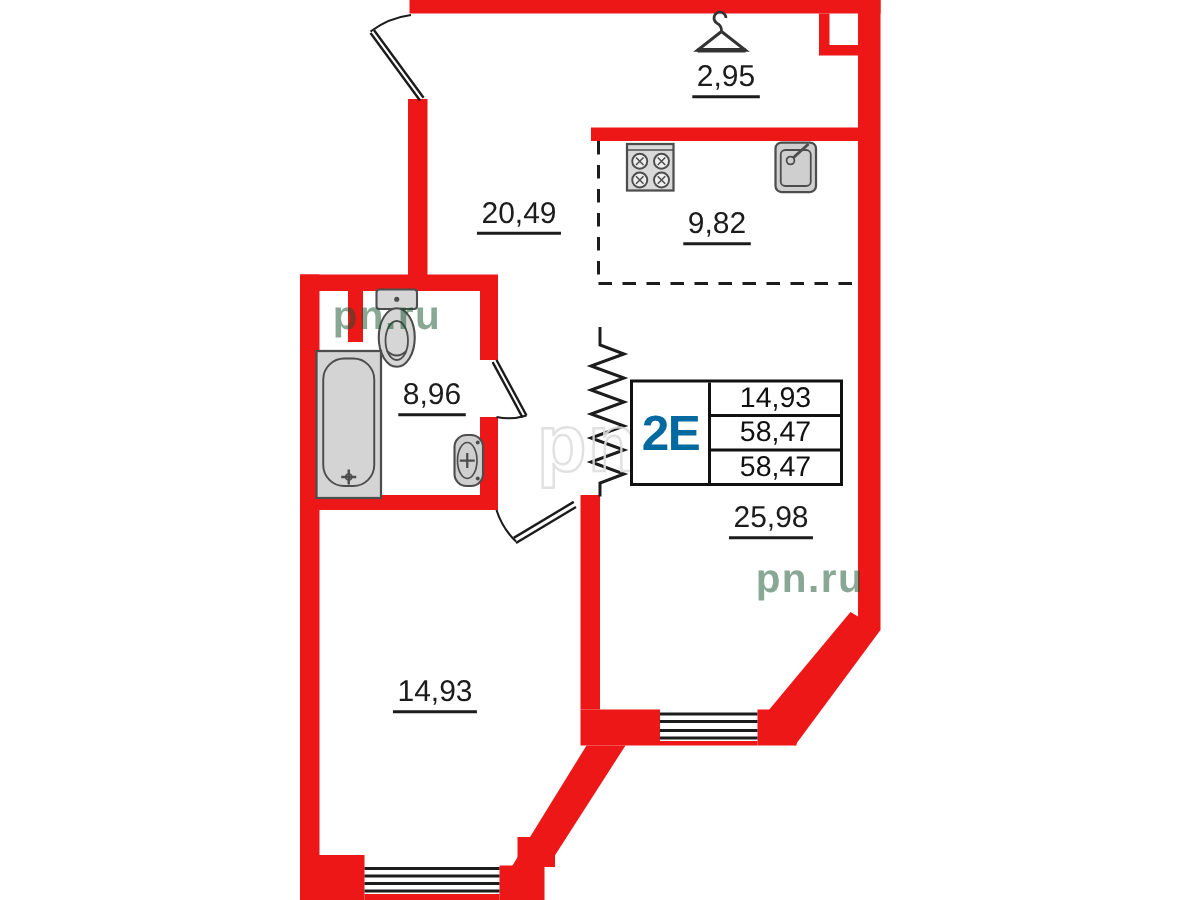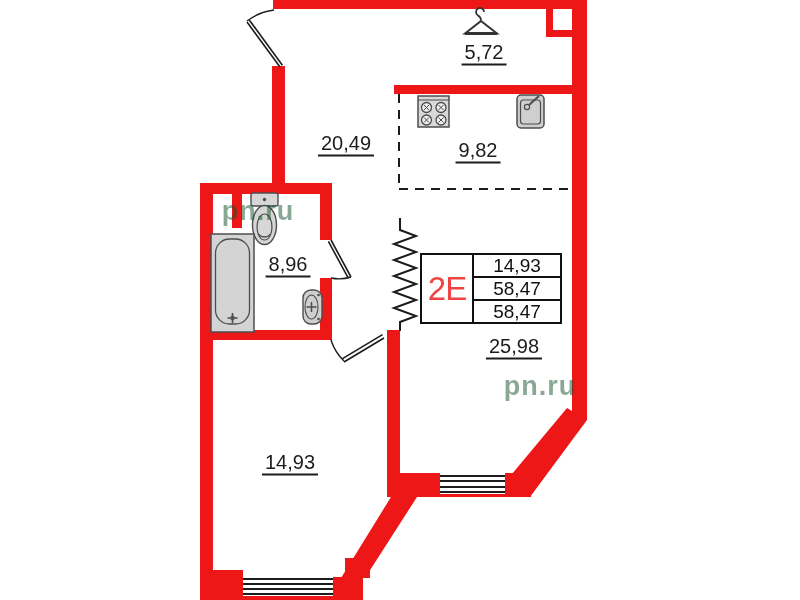--- a/index.html
+++ b/index.html
@@ -13,21 +13,21 @@
     font-size:20px;color:#1c1c1c;white-space:nowrap;
     border-bottom:2px solid #1c1c1c;padding:0 3px 1px 3px;line-height:1.1;
     z-index:5;
   }
   .tbl{
     position:absolute;left:420px;top:253px;display:flex;background:#fff;
     border:2px solid #111;z-index:6;
   }
   .tbl-type{
     width:50px;display:flex;align-items:center;justify-content:center;
-    font-size:33px;letter-spacing:-1px;border-right:2px solid #111;color:#ef4444;
+    font-size:33px;letter-spacing:-1px;border-right:2px solid #111;color:#0369a1;font-weight:bold;
   }
   .tbl-vals{width:86px;}
   .tbl-vals .tv{
     height:21px;line-height:21px;text-align:center;font-size:19px;color:#111;
     border-bottom:2px solid #111;
   }
   .tbl-vals .tv:last-child{border-bottom:none;}
   .wm{
     position:absolute;transform:translate(-50%,-50%);
     font-weight:bold;font-size:27px;letter-spacing:1px;
@@ -38,20 +38,21 @@
     font-weight:bold;font-size:54px;letter-spacing:1px;
     color:transparent;-webkit-text-stroke:1.6px #dedede;
     opacity:.9;z-index:1;white-space:nowrap;
   }
 </style>
 </head>
 <body>
 
 <div class="stage">
 
+  <span class="wm-outline" style="left:392px;top:296px">pn</span>
 
   <svg width="800" height="600" viewBox="0 0 800 600">
 
     <g fill="#ee1717" stroke="none">
       <rect x="273" y="0" width="314" height="9"></rect>
       <rect x="572" y="0" width="15" height="420"></rect>
       <rect x="546" y="9" width="7" height="27"></rect>
       <rect x="546" y="30" width="27" height="7"></rect>
       <rect x="394" y="85" width="181" height="9"></rect>
       <rect x="272" y="66" width="13" height="124"></rect>
@@ -157,21 +158,21 @@
 
     <g>
       <rect x="303" y="290" width="19" height="34" rx="8" fill="#cfcfcf" stroke="#4d4d4d" stroke-width="1.4"></rect>
       <ellipse cx="311.5" cy="307" rx="6.5" ry="12" fill="none" stroke="#4d4d4d" stroke-width="1.1"></ellipse>
       <path d="M311.5,302 v10 M306.5,307 h10" stroke="#4d4d4d" stroke-width="1.5" fill="none"></path>
       <circle cx="318.5" cy="295" r="1.3" fill="#4d4d4d"></circle>
       <circle cx="318.5" cy="319" r="1.3" fill="#4d4d4d"></circle>
     </g>
   </svg>
 
-  <span class="lbl" style="left:484px;top:53px">5,72</span>
+  <span class="lbl" style="left:484px;top:53px">2,95</span>
   <span class="lbl" style="left:346px;top:144px">20,49</span>
   <span class="lbl" style="left:478px;top:151px">9,82</span>
   <span class="lbl" style="left:288px;top:265px">8,96</span>
   <span class="lbl" style="left:290px;top:463px">14,93</span>
   <span class="lbl" style="left:514px;top:347px">25,98</span>
 
   <div class="tbl">
     <div class="tbl-type">2Е</div>
     <div class="tbl-vals">
       <div class="tv">14,93</div>

